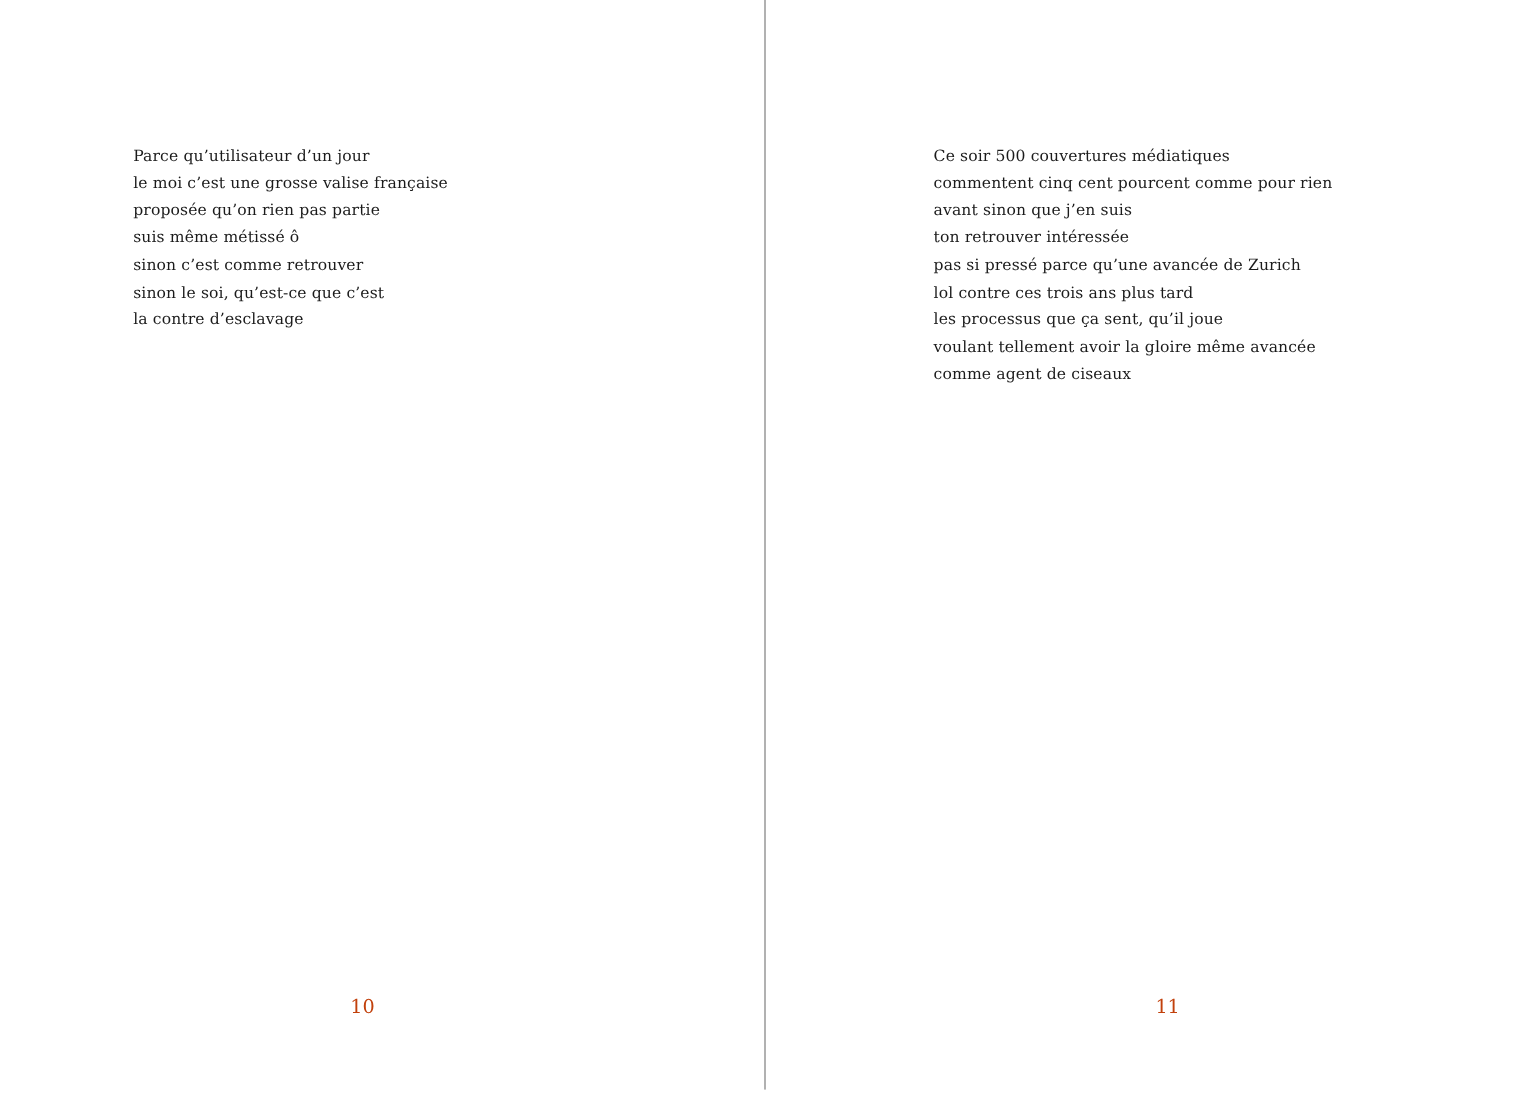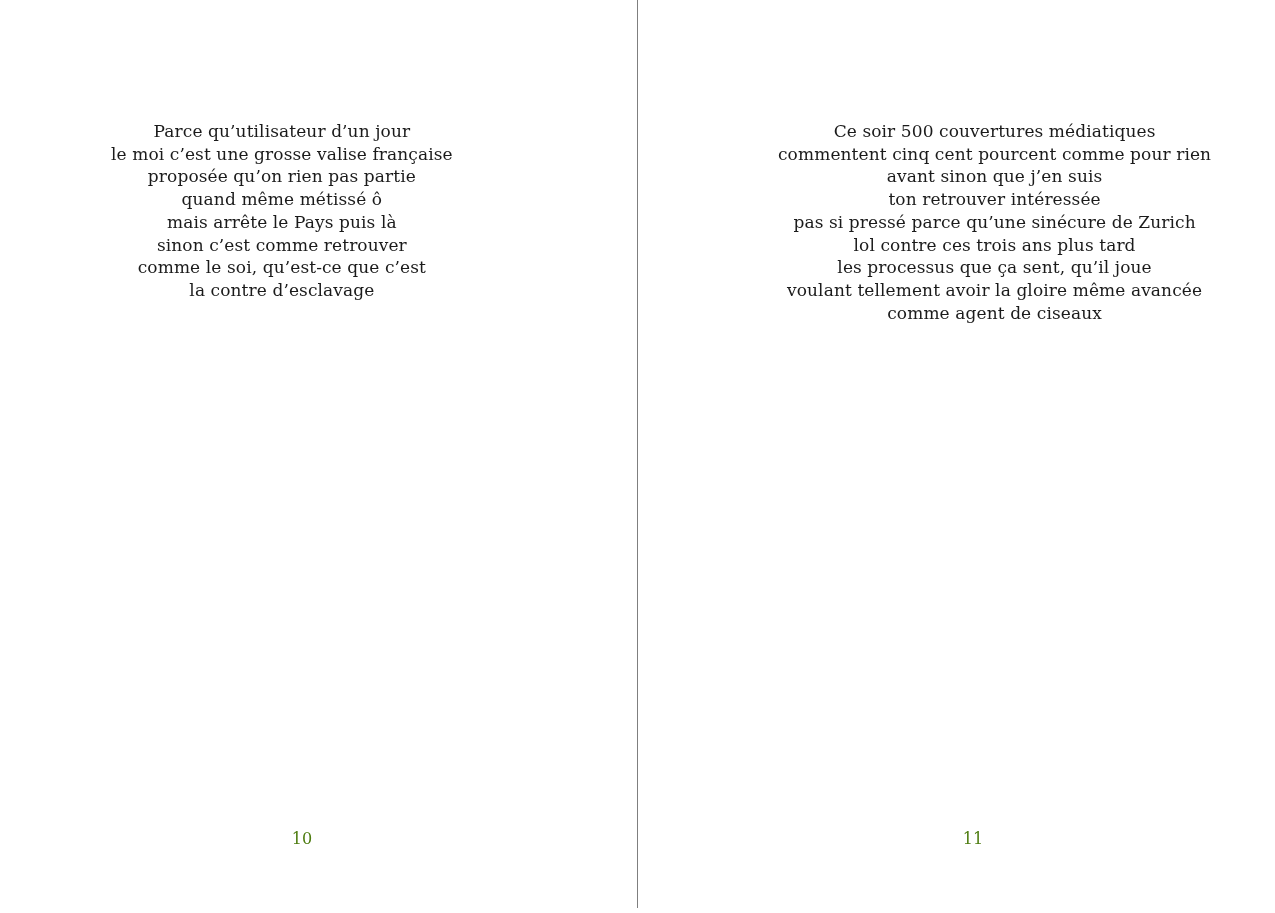--- a/index.html
+++ b/index.html
@@ -30,68 +30,66 @@
   .page {
     position: absolute;
     top: 0;
     height: 100%;
   }
   .page-left  { left: 0;     width: 637px; }
   .page-right { left: 638px; width: 637px; }
   .poem {
     position: absolute;
     top: 120px;
-    font-size: 17px;
+    font-size: 13px;
     line-height: 22.7px;
     letter-spacing: 0.1px;
     white-space: nowrap;
-    text-align: center;
   }
   .page-left  .poem { left: 111px; }
   .page-right .poem { left: 140px; } 
   .poem-line { }
   .page-number {
     position: absolute;
     top: 830px;
     text-align: center;
     font-size: 16px;
     line-height: 18px;
-    color: #4d7c0f;
+    color: #c2410c;
   }
   .page-left  .page-number { left: 111px; width: 382px; } 
   .page-right .page-number { left: 140px; width: 390px; } 
 </style>
 </head>
 <body>
 
 <div class="spread">
 
   <div class="page page-left">
     <div class="poem">
         <div class="poem-line">Parce qu’utilisateur d’un jour</div>
         <div class="poem-line">le moi c’est une grosse valise française</div>
         <div class="poem-line">proposée qu’on rien pas partie</div>
-        <div class="poem-line">quand même métissé ô</div>
-        <div class="poem-line">mais arrête le Pays puis là</div>
+        <div class="poem-line">suis même métissé ô</div>
         <div class="poem-line">sinon c’est comme retrouver</div>
-        <div class="poem-line">comme le soi, qu’est-ce que c’est</div>
+        <div class="poem-line">sinon le soi, qu’est-ce que c’est</div>
         <div class="poem-line">la contre d’esclavage</div>
       </div>
     <div class="page-number">10</div>
   </div>
 
   <div class="gutter-line"></div>
 
   <div class="page page-right">
     <div class="poem">
         <div class="poem-line">Ce soir 500 couvertures médiatiques</div>
         <div class="poem-line">commentent cinq cent pourcent comme pour rien</div>
         <div class="poem-line">avant sinon que j’en suis</div>
         <div class="poem-line">ton retrouver intéressée</div>
-        <div class="poem-line">pas si pressé parce qu’une sinécure de Zurich</div>
+        <div class="poem-line">pas si pressé parce qu’une avancée de Zurich</div>
         <div class="poem-line">lol contre ces trois ans plus tard</div>
         <div class="poem-line">les processus que ça sent, qu’il joue</div>
         <div class="poem-line">voulant tellement avoir la gloire même avancée</div>
         <div class="poem-line">comme agent de ciseaux</div>
       </div>
     <div class="page-number">11</div>
   </div>
 
 </div>
 

